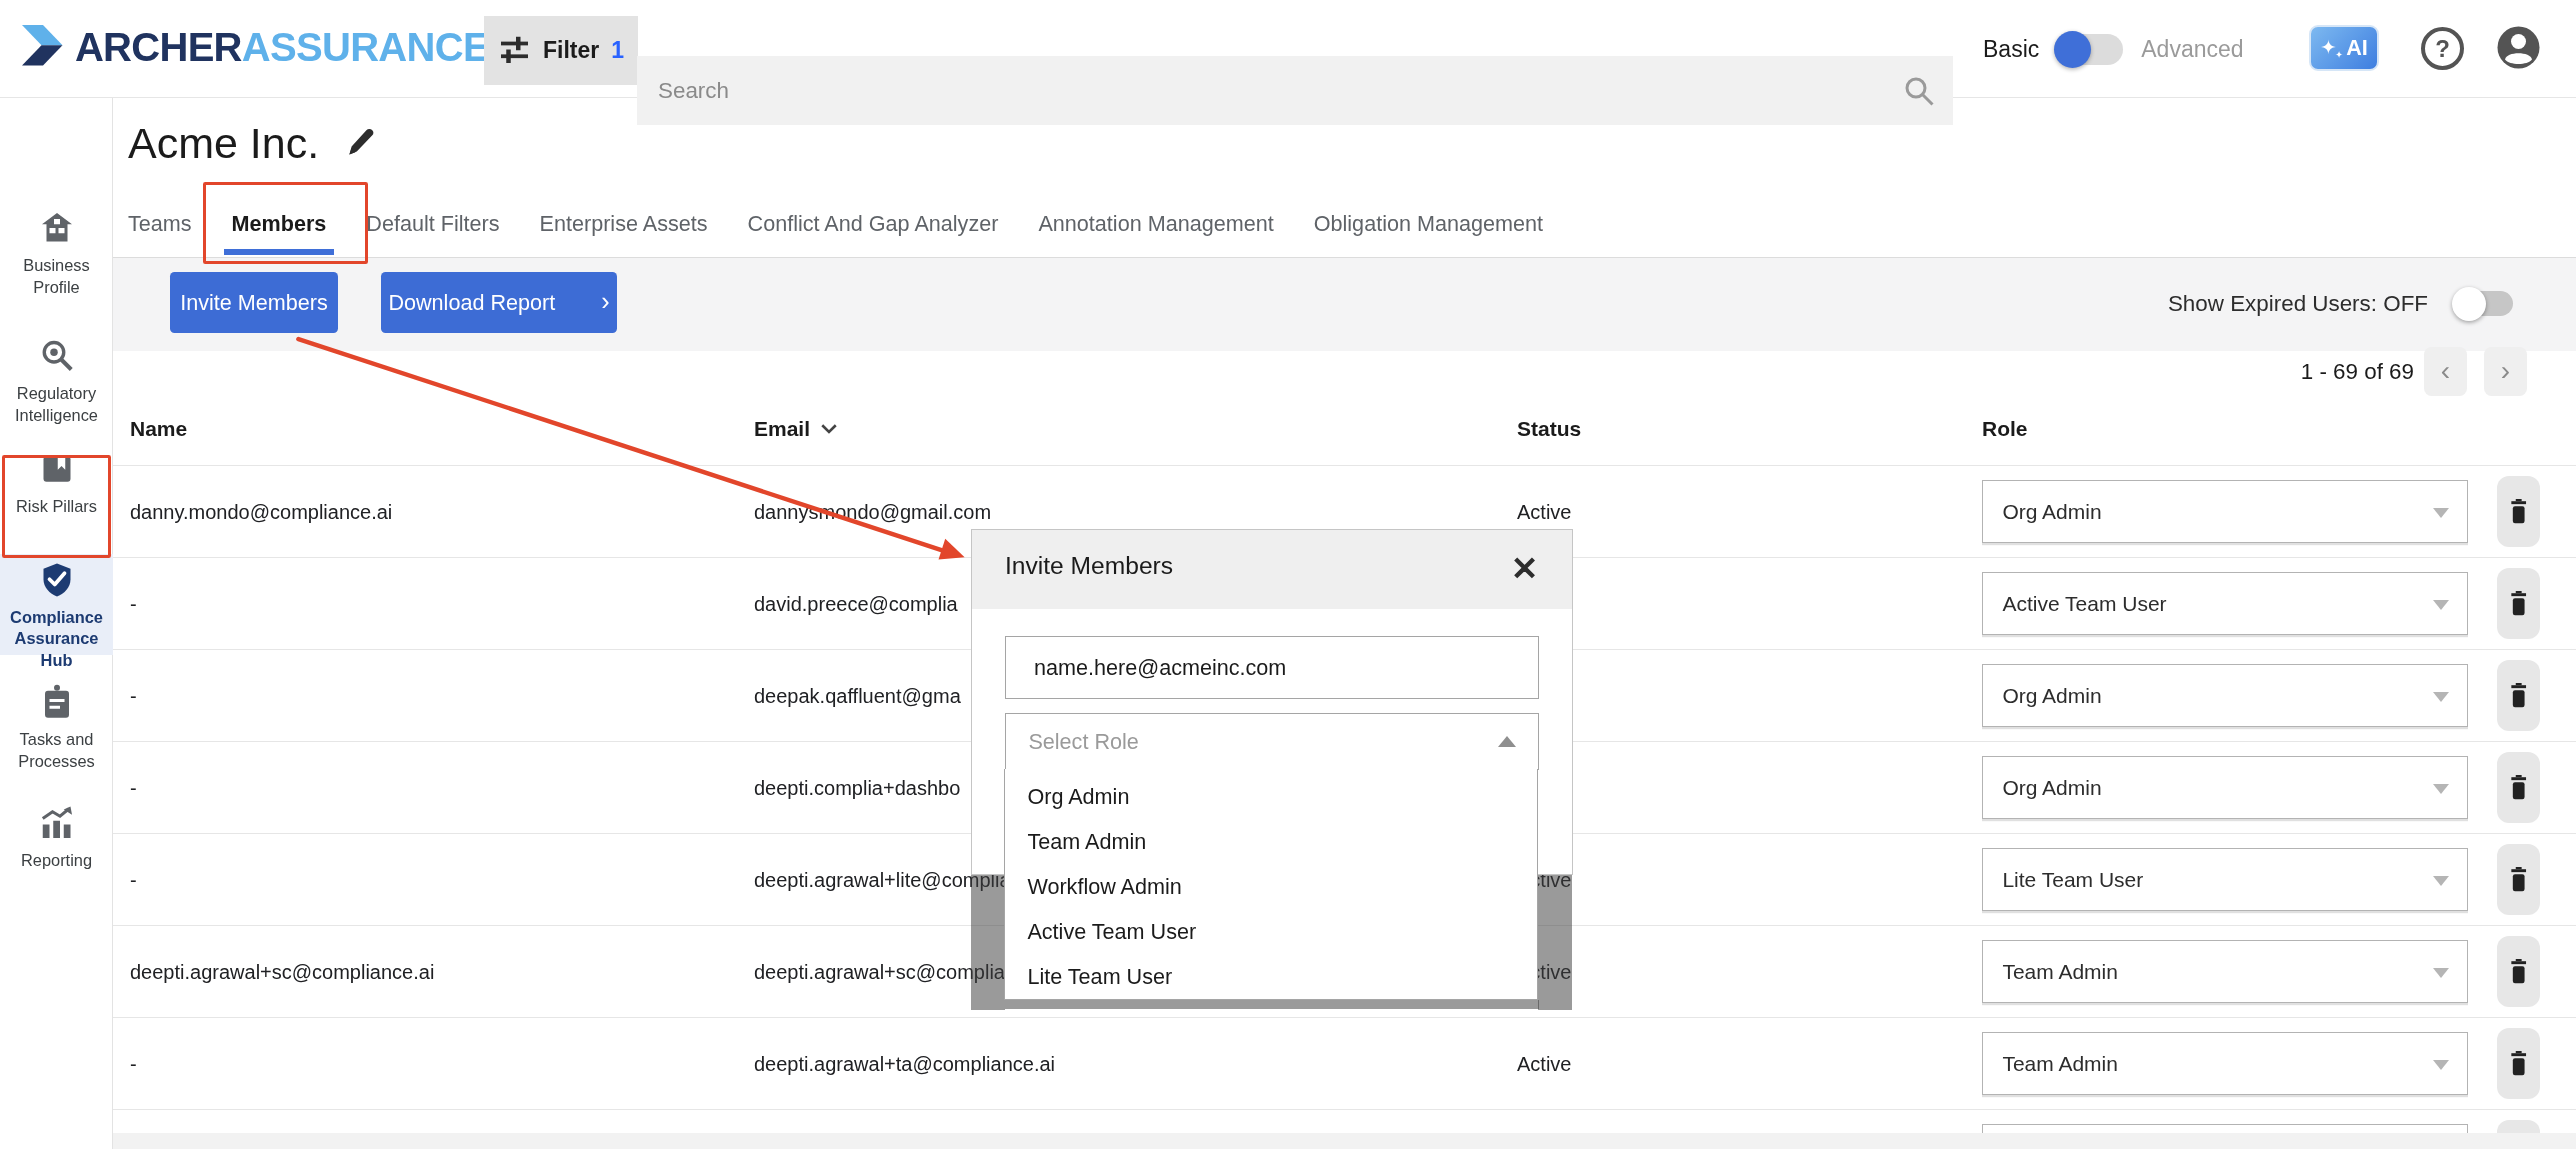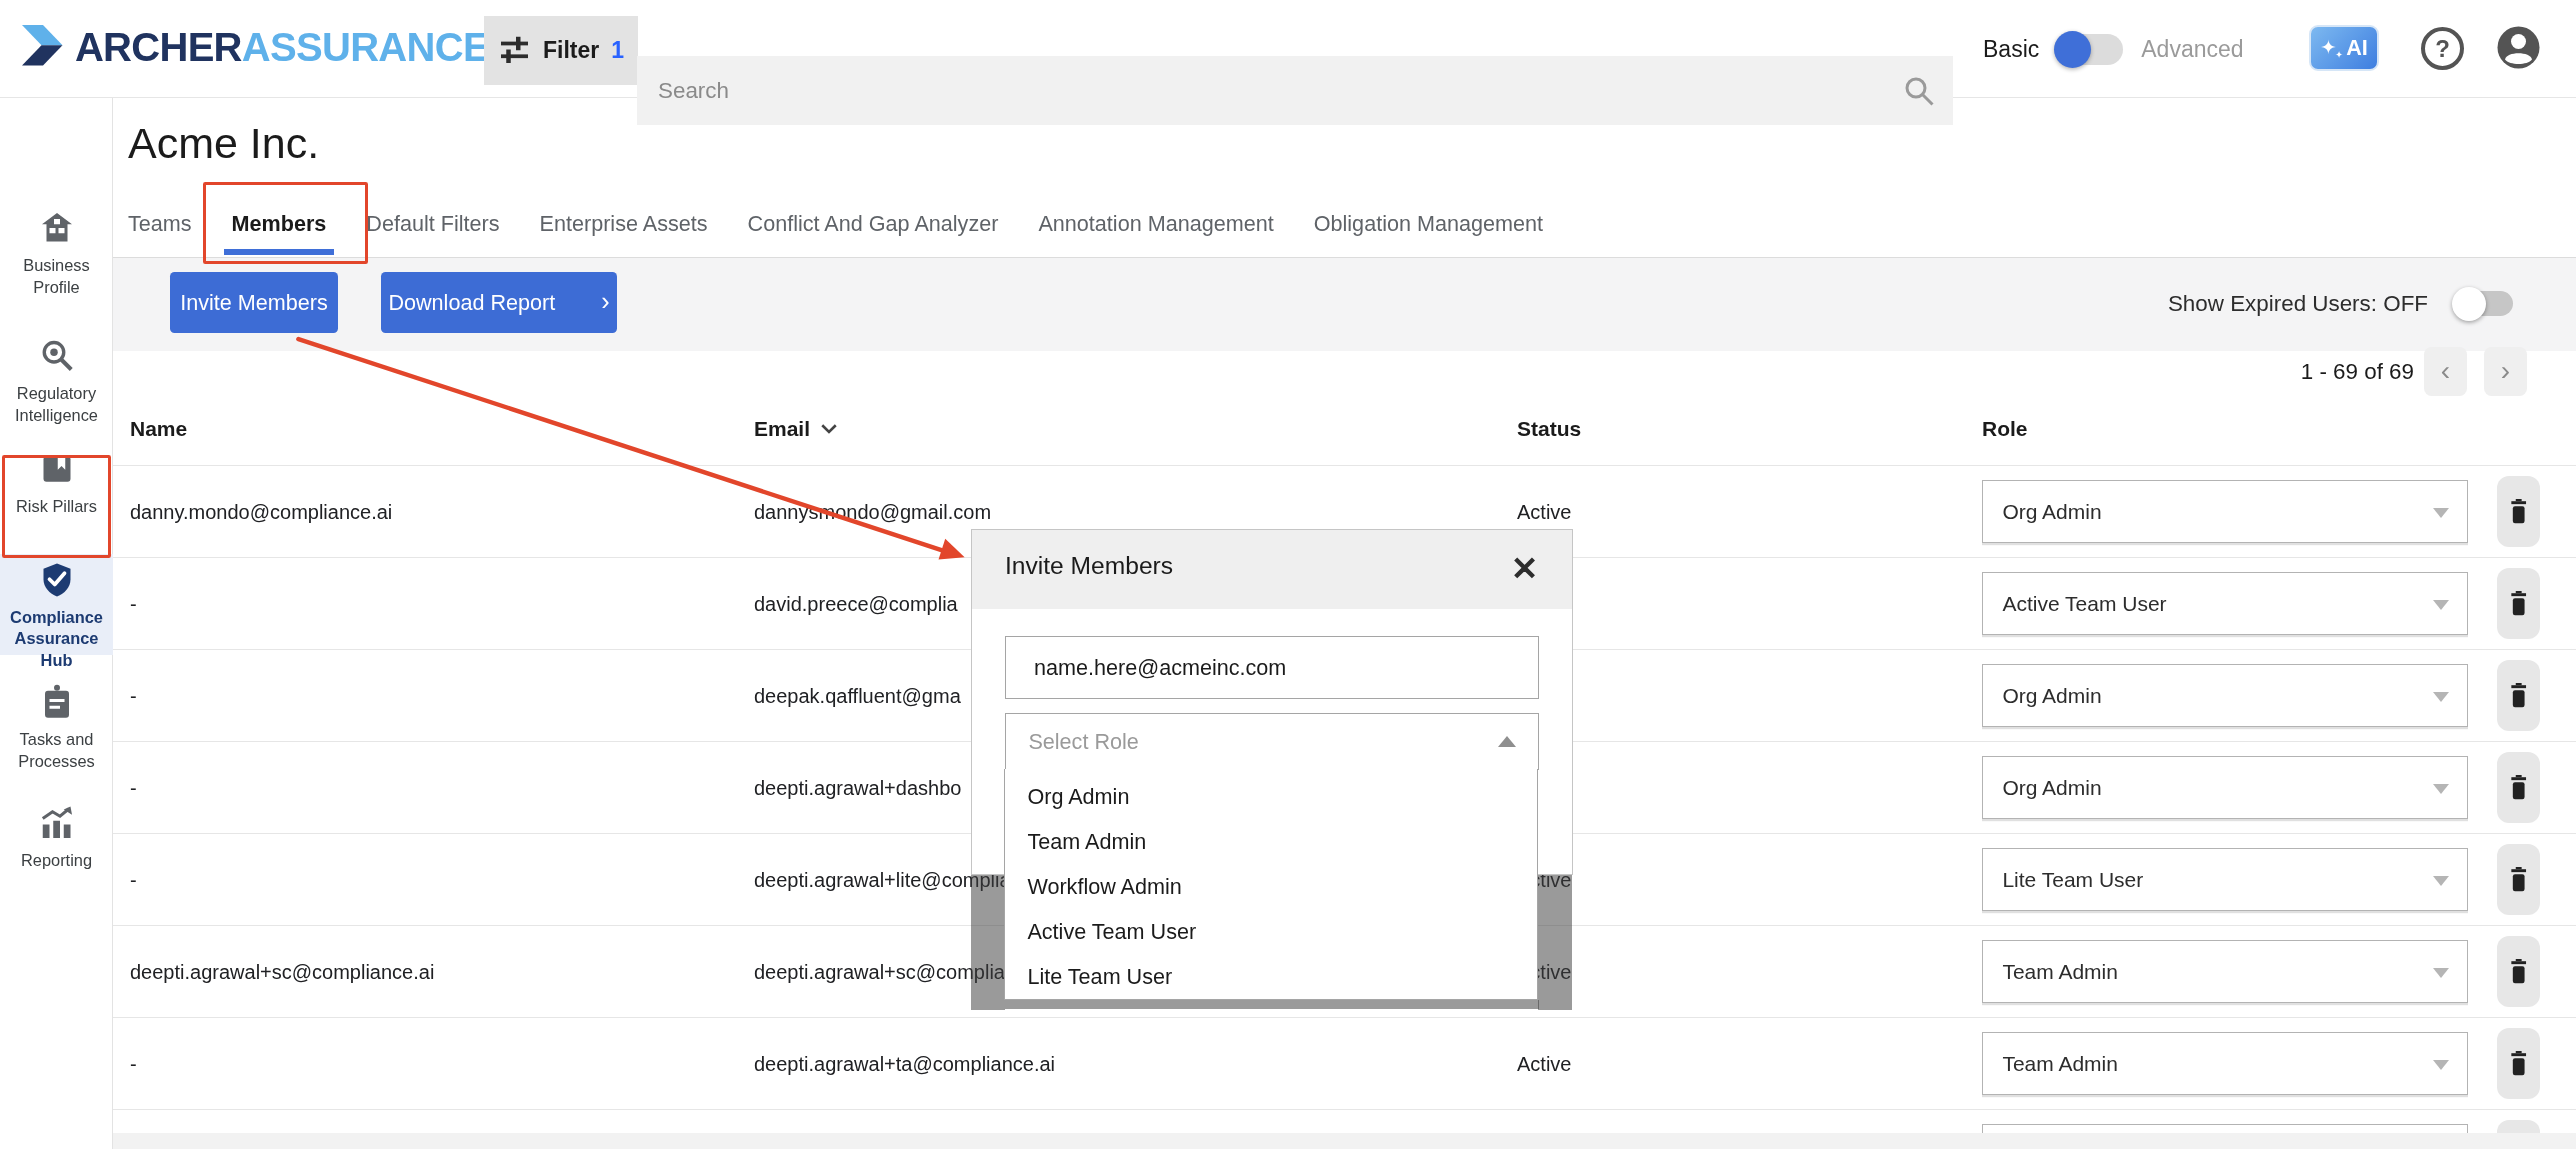--- a/index.html
+++ b/index.html
@@ -39,21 +39,21 @@
   .side-item.active { background:#e9eef8; }
   .side-item.active .side-label { color:#1d3b72; font-weight:600; }
   .si-business { top:112px; }
   .si-regulatory { top:240px; }
   .si-risk { top:353px; }
   .si-compliance { top:456px; height:101px; padding-top:7.5px; }
   .si-tasks { top:586px; }
   .si-reporting { top:707px; }
 
   
-  .page-title-row { position:absolute; left:128px; top:119px; display:flex; align-items:flex-start; gap:22.4px; z-index:5;flex-direction:column; }
+  .page-title-row { position:absolute; left:128px; top:119px; display:flex; align-items:center; gap:22.4px; z-index:5; }
   .page-title { font-size:43px; font-weight:500; color:#1b1b1b; }
   .tabs { position:absolute; left:113px; top:189px; right:0; height:69px; border-bottom:1.5px solid #dcdcdc; display:flex; align-items:center; padding-left:13.4px; z-index:5; background:#fff; }
   .tab { position:relative; height:69px; line-height:69px; padding:0 20px; font-size:21.6px; color:#5f6368; cursor:pointer; white-space:nowrap; }
   .tab:first-child { padding-left:1.5px; }
   .tab.active { color:#1b1b1b; font-weight:600; }
   .tab.active::after { content:""; position:absolute; left:12px; right:12px; bottom:2.2px; height:6px; background:#3f6fd8; }
 
   
   .toolbar { position:absolute; left:113px; top:257px; right:0; height:94px; background:#f4f4f5; z-index:4; }
   .btn-primary { position:absolute; top:15px; height:61px; background:#3d6cd5; color:#fff; border:none; border-radius:4.5px; font-size:21.6px; font-weight:500; font-family:"Liberation Sans",sans-serif; cursor:pointer; display:flex; align-items:center; justify-content:center; gap:15px; }
@@ -343,21 +343,21 @@
         <button class="trash-btn">
           <svg width="19.4" height="25" viewBox="0 0 26 34">
             <rect x="9" y="0" width="8" height="3" fill="#222"></rect>
             <rect x="3" y="3" width="20" height="4" fill="#222"></rect>
             <rect x="5" y="10" width="16" height="23" rx="3" fill="#222"></rect>
           </svg>
         </button>
       </div>
       <div class="row">
         <span class="cell c-name">-</span>
-        <span class="cell c-email">deepti.agrawal+dashbo</span>
+        <span class="cell c-email">deepti.complia+dashbo</span>
         <span class="cell c-status">Active</span>
         <div class="role-select">
           <span>Org Admin</span>
           <i class="caret-down"></i>
         </div>
         <button class="trash-btn">
           <svg width="19.4" height="25" viewBox="0 0 26 34">
             <rect x="9" y="0" width="8" height="3" fill="#222"></rect>
             <rect x="3" y="3" width="20" height="4" fill="#222"></rect>
             <rect x="5" y="10" width="16" height="23" rx="3" fill="#222"></rect>

